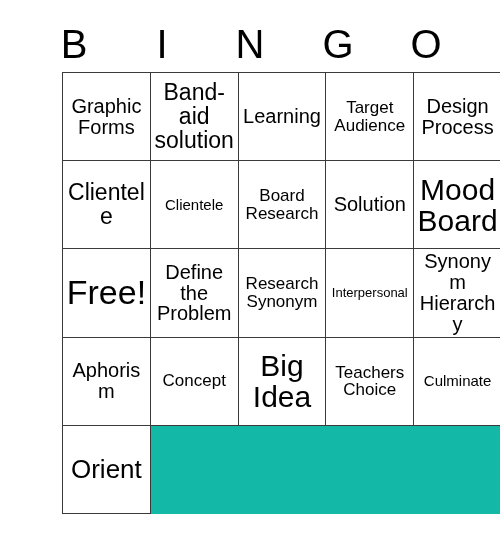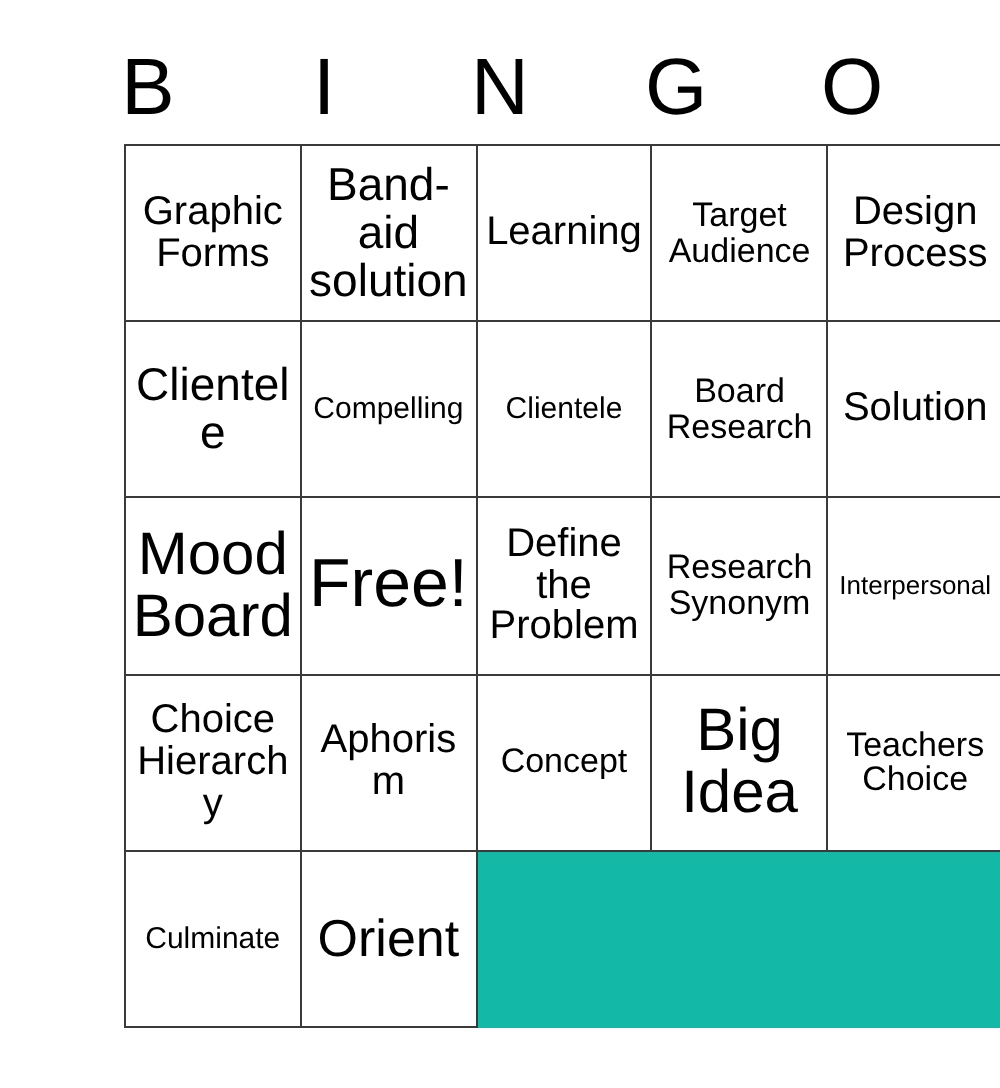--- a/index.html
+++ b/index.html
@@ -111,23 +111,20 @@
       <div class="cell">
         <span class="cell-text fs-md">Target Audience</span>
       </div>
       <div class="cell">
         <span class="cell-text fs-lg">Design Process</span>
       </div>
       <div class="cell">
         <span class="cell-text fs-xl">Clientele</span>
       </div>
       <div class="cell">
-        <span class="cell-text fs-sm">Compelling</span>
-      </div>
-      <div class="cell">
         <span class="cell-text fs-sm">Clientele</span>
       </div>
       <div class="cell">
         <span class="cell-text fs-md">Board Research</span>
       </div>
       <div class="cell">
         <span class="cell-text fs-lg">Solution</span>
       </div>
       <div class="cell">
         <span class="cell-text fs-3xl">Mood Board</span>
@@ -138,21 +135,21 @@
       <div class="cell">
         <span class="cell-text fs-lg">Define the Problem</span>
       </div>
       <div class="cell">
         <span class="cell-text fs-md">Research Synonym</span>
       </div>
       <div class="cell">
         <span class="cell-text fs-xs">Interpersonal</span>
       </div>
       <div class="cell">
-        <span class="cell-text fs-lg">Choice Hierarchy</span>
+        <span class="cell-text fs-lg">Synonym Hierarchy</span>
       </div>
       <div class="cell">
         <span class="cell-text fs-lg">Aphorism</span>
       </div>
       <div class="cell">
         <span class="cell-text fs-md">Concept</span>
       </div>
       <div class="cell">
         <span class="cell-text fs-3xl">Big Idea</span>
       </div>

